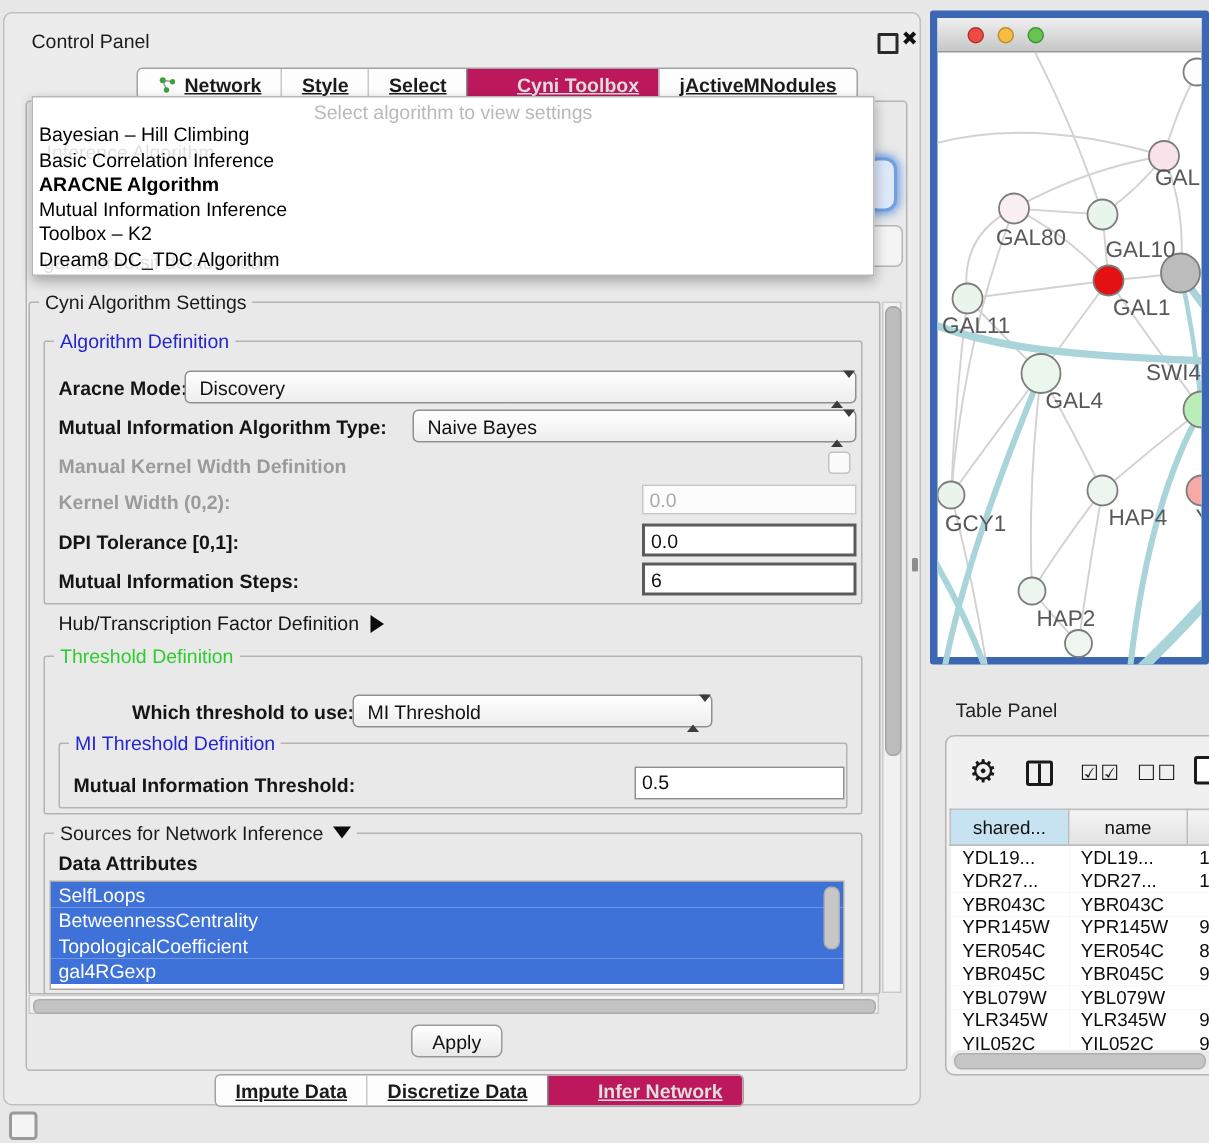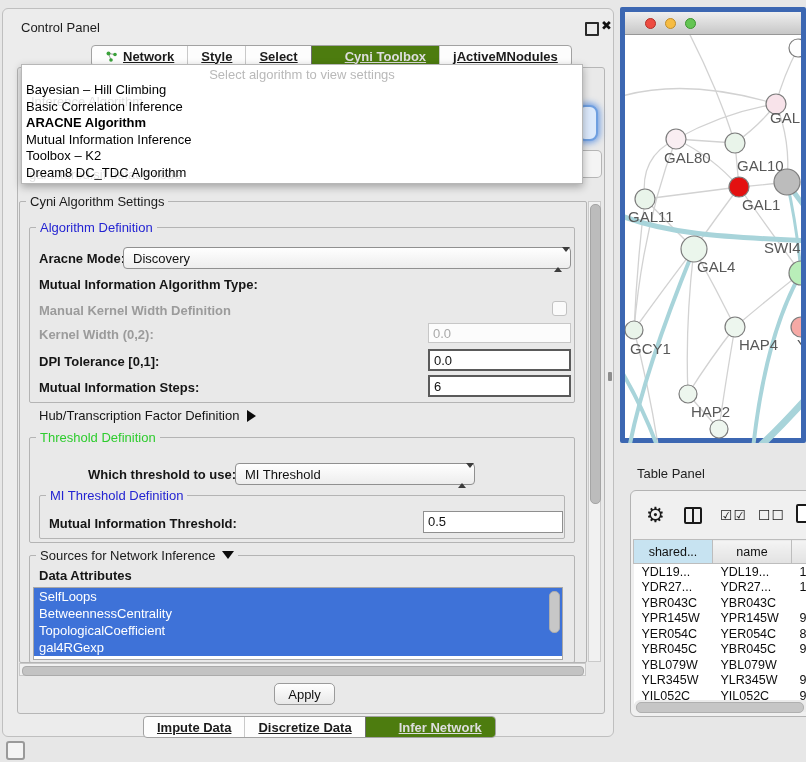--- a/index.html
+++ b/index.html
@@ -12,21 +12,21 @@
       border:1px solid #bfbfbf;border-radius:6px;}
   .cp-title{left:18px;top:11px;font-size:13px;color:#1c1c1c;}
   .float-icon{left:582px;top:13px;width:10px;height:10px;border:2px solid #2a2a2a;border-radius:1px;}
   .close-icon{left:598px;top:9px;font-size:13px;font-weight:bold;color:#111;}
   
   .segbar{display:flex;background:#fdfdfd;border:1px solid #a2a2a2;border-radius:4px;
           overflow:hidden;height:22px;box-sizing:border-box;}
   .seg{display:flex;align-items:center;gap:5px;padding:0 13px;font-size:13px;font-weight:600;
        color:#1b1b1b;border-left:1px solid #c9c9c9;white-space:nowrap;cursor:default;text-decoration:underline;}
   .seg:first-child{border-left:none;}
-  .seg.sel{background:#4d7c0f;color:#dedede;border-left-color:#6f6f6f;padding-left:33px;}
+  .seg.sel{background:#be185d;color:#dedede;border-left-color:#6f6f6f;padding-left:33px;}
   #topTabs{left:88px;top:36px;}
   #bottomTabs{left:140px;top:707px;}
   
   .cp-inner{left:14px;top:58px;width:586px;height:645px;background:#e9e9e9;
             border:1px solid #b6b6b6;border-radius:3px;}
   
   .group{position:absolute;border:1px solid #b4b4b4;border-radius:2px;}
   .legend{position:absolute;top:-8px;left:6px;padding:0 4px;background:#e9e9e9;
           font-size:13px;color:#1b1b1b;white-space:nowrap;}
   .legend.blue{color:#2424d2;}
@@ -154,20 +154,24 @@
 
   <div class="group" style="left:26px;top:218px;width:544px;height:174px;">
     <span class="legend blue">Algorithm Definition</span>
   </div>
   <span class="lbl" style="left:36px;top:242px;">Aracne Mode:</span>
   <div class="combo" style="left:120px;top:238px;width:448px;">
     <span>Discovery</span>
     <span class="stepper"><span class="tri-up"></span><span class="tri-dn"></span></span>
   </div>
   <span class="lbl" style="left:36px;top:268px;">Mutual Information Algorithm Type:</span>
+  <div class="combo" style="left:272px;top:264px;width:296px;">
+    <span>Naive Bayes</span>
+    <span class="stepper"><span class="tri-up"></span><span class="tri-dn"></span></span>
+  </div>
   <span class="lbl dis" style="left:36px;top:294px;">Manual Kernel Width Definition</span>
   <div class="checkbox" style="left:549px;top:292px;"></div>
   <span class="lbl dis" style="left:36px;top:318px;">Kernel Width (0,2):</span>
   <div class="field dis" style="left:425px;top:314px;width:143px;height:20px;">0.0</div>
   <span class="lbl" style="left:36px;top:345px;">DPI Tolerance [0,1]:</span>
   <div class="field strong" style="left:425px;top:340px;width:143px;height:22px;">0.0</div>
   <span class="lbl" style="left:36px;top:371px;">Mutual Information Steps:</span>
   <div class="field strong" style="left:425px;top:366px;width:143px;height:22px;">6</div>
 
   <span class="lbl plain" style="left:36px;top:399px;">

